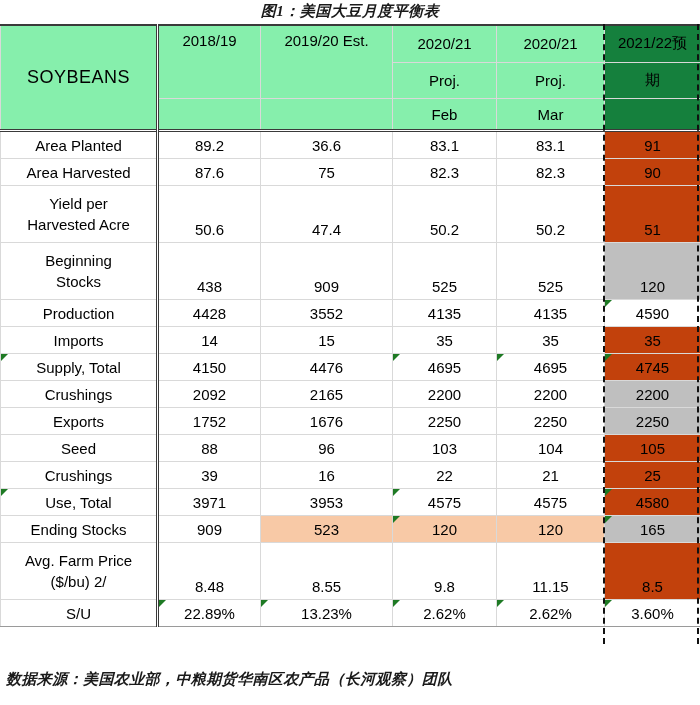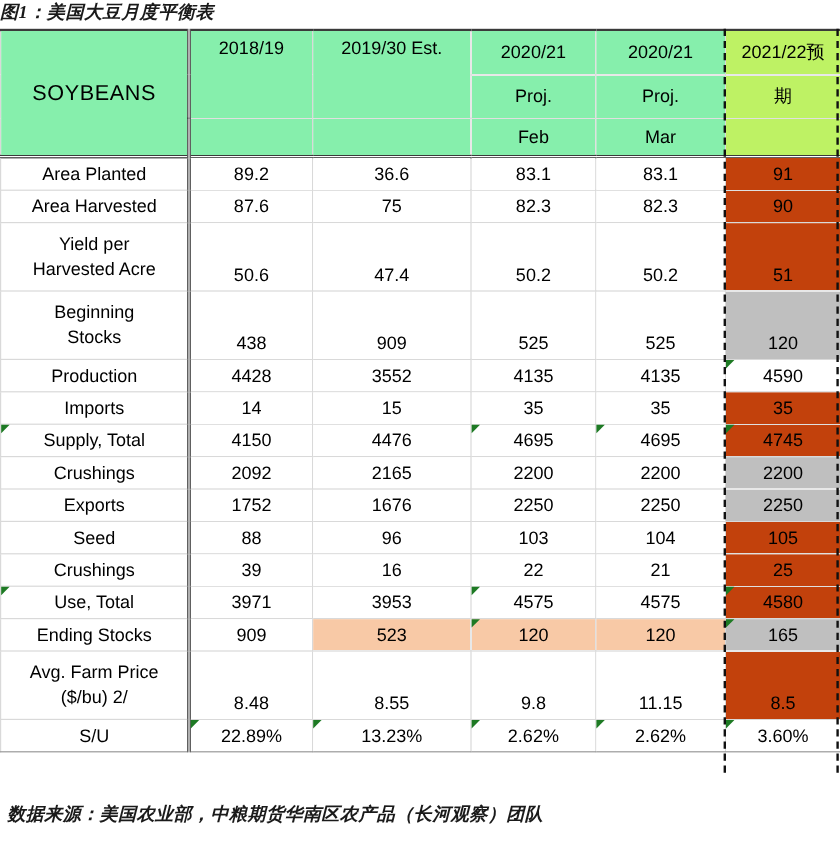--- a/index.html
+++ b/index.html
@@ -12,21 +12,21 @@
     height: 705px;
     font-family: "Liberation Sans", sans-serif;
     color: #000000;
     overflow: hidden;
     position: relative;
   }
 
   
   #chart-title {
     width: 700px;
-    text-align: left;
+    text-align: center;
     font-family: "Liberation Serif", serif;
     font-style: italic;
     font-weight: bold;
     font-size: 15px;
     line-height: 22px;
     height: 24px;
     color: #1a1a1a;
     letter-spacing: 0.5px;
   }
 
@@ -66,21 +66,21 @@
   .hd {
     font-size: 15px;
     color: #000;
     background: #86efac;
   }
   .hd-label {
     font-size: 18px;
     letter-spacing: 0.5px;
   }
   .hd-last {
-    background: #bef264;
+    background: #15803d;
   }
 
   
   .thick-top { border-top: 3px double #3a3a3a !important; }
   .thick-bottom { border-bottom: 3px double #3a3a3a !important; }
 
   
   .frame-top { border-top: 2px solid #3a3a3a !important; }
   .frame-bottom { border-bottom: 1px solid #9a9a9a !important; }
 
@@ -153,21 +153,21 @@
         <col class="c-d1">
         <col class="c-d2">
       <col class="c-d3">
         <col class="c-d4">
         <col class="c-d5">
     </colgroup>
     <thead>
       <tr>
         <th class="lbl hd hd-label frame-top" rowspan="3" style="height:96px;">SOYBEANS</th>
         <th class="hd frame-top" rowspan="2" style="height:66px;vertical-align:top;padding-top:6px;">2018/19</th>
-        <th class="hd frame-top" rowspan="2" style="height:66px;vertical-align:top;padding-top:6px;">2019/30 Est.</th>
+        <th class="hd frame-top" rowspan="2" style="height:66px;vertical-align:top;padding-top:6px;">2019/20 Est.</th>
         <th class="hd frame-top" style="height:33px;">2020/21</th>
         <th class="hd frame-top" style="height:33px;">2020/21</th>
         <th class="hd hd-last frame-top" style="height:33px;">2021/22预</th>
       </tr>
       <tr>
         <th class="hd" style="height:33px;">Proj.</th>
         <th class="hd" style="height:33px;">Proj.</th>
         <th class="hd hd-last" style="height:33px;">期</th>
       </tr>
       <tr>

